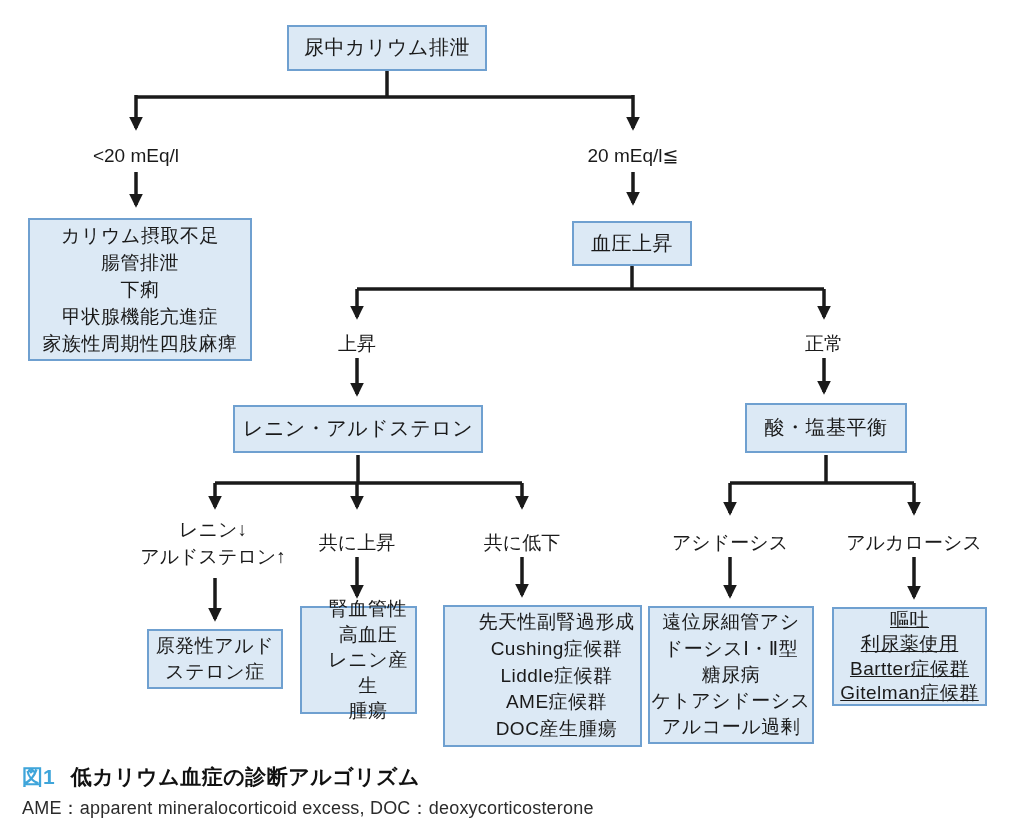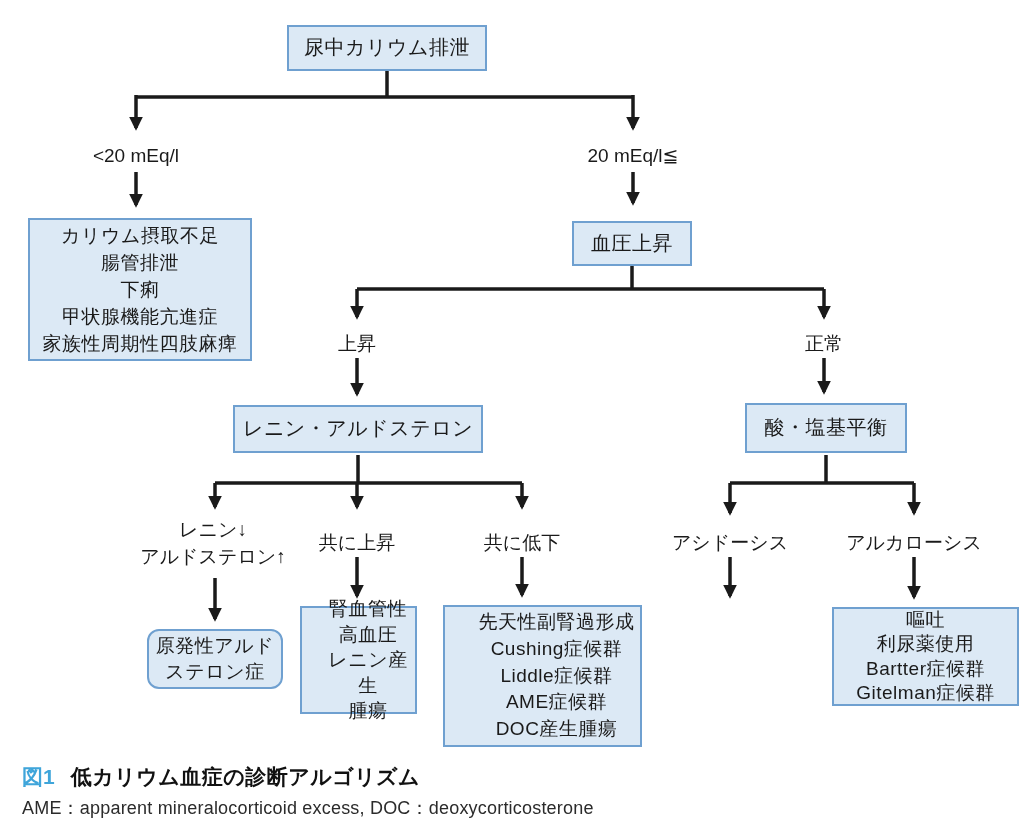--- a/index.html
+++ b/index.html
@@ -24,25 +24,25 @@
     text-align:center;
     font-size:19px;
     line-height:1.38;
     letter-spacing:0.5px;
   }
   .n-root{left:287px;top:25px;width:200px;height:46px;font-size:20px;}
   .n-lowk{left:28px;top:218px;width:224px;height:143px;line-height:1.43;}
   .n-bp{left:572px;top:221px;width:120px;height:45px;font-size:20px;}
   .n-renaldo{left:233px;top:405px;width:250px;height:48px;font-size:20px;}
   .n-acidbase{left:745px;top:403px;width:162px;height:50px;font-size:20px;}
-  .n-primaldo{left:147px;top:629px;width:136px;height:60px;line-height:1.35;border-radius:12px;}
+  .n-primaldo{left:147px;top:629px;width:136px;height:60px;line-height:1.35;}
   .n-renovas{left:300px;top:606px;width:117px;height:108px;line-height:1.35;padding-left:19px;}
   .n-congen{left:443px;top:605px;width:199px;height:142px;line-height:1.42;padding-left:28px;}
   .n-rta{left:648px;top:606px;width:166px;height:138px;line-height:1.38;}
-  .n-vomit{left:832px;top:607px;width:187px;height:99px;line-height:1.28;}
+  .n-vomit{left:832px;top:607px;width:155px;height:99px;line-height:1.28;text-decoration:underline;}
   .lbl{
     position:absolute;
     transform:translateX(-50%);
     white-space:nowrap;
     font-size:19px;
     text-align:center;
     line-height:1.4;
   }
   .l-lt20{left:136px;top:143px;}
   .l-ge20{left:633px;top:143px;}
@@ -151,20 +151,27 @@
   </div>
 
   <div class="node n-congen">
     <div>先天性副腎過形成</div>
     <div>Cushing症候群</div>
     <div>Liddle症候群</div>
     <div>AME症候群</div>
     <div>DOC産生腫瘍</div>
   </div>
 
+  <div class="node n-rta">
+    <div>遠位尿細管アシ</div>
+    <div>ドーシスⅠ・Ⅱ型</div>
+    <div>糖尿病</div>
+    <div>ケトアシドーシス</div>
+    <div>アルコール過剰</div>
+  </div>
 
   <div class="node n-vomit">
     <div>嘔吐</div>
     <div>利尿薬使用</div>
     <div>Bartter症候群</div>
     <div>Gitelman症候群</div>
   </div>
 
   <div class="lbl l-lt20">&lt;20 mEq/l</div>
   <div class="lbl l-ge20">20 mEq/l≦</div>

